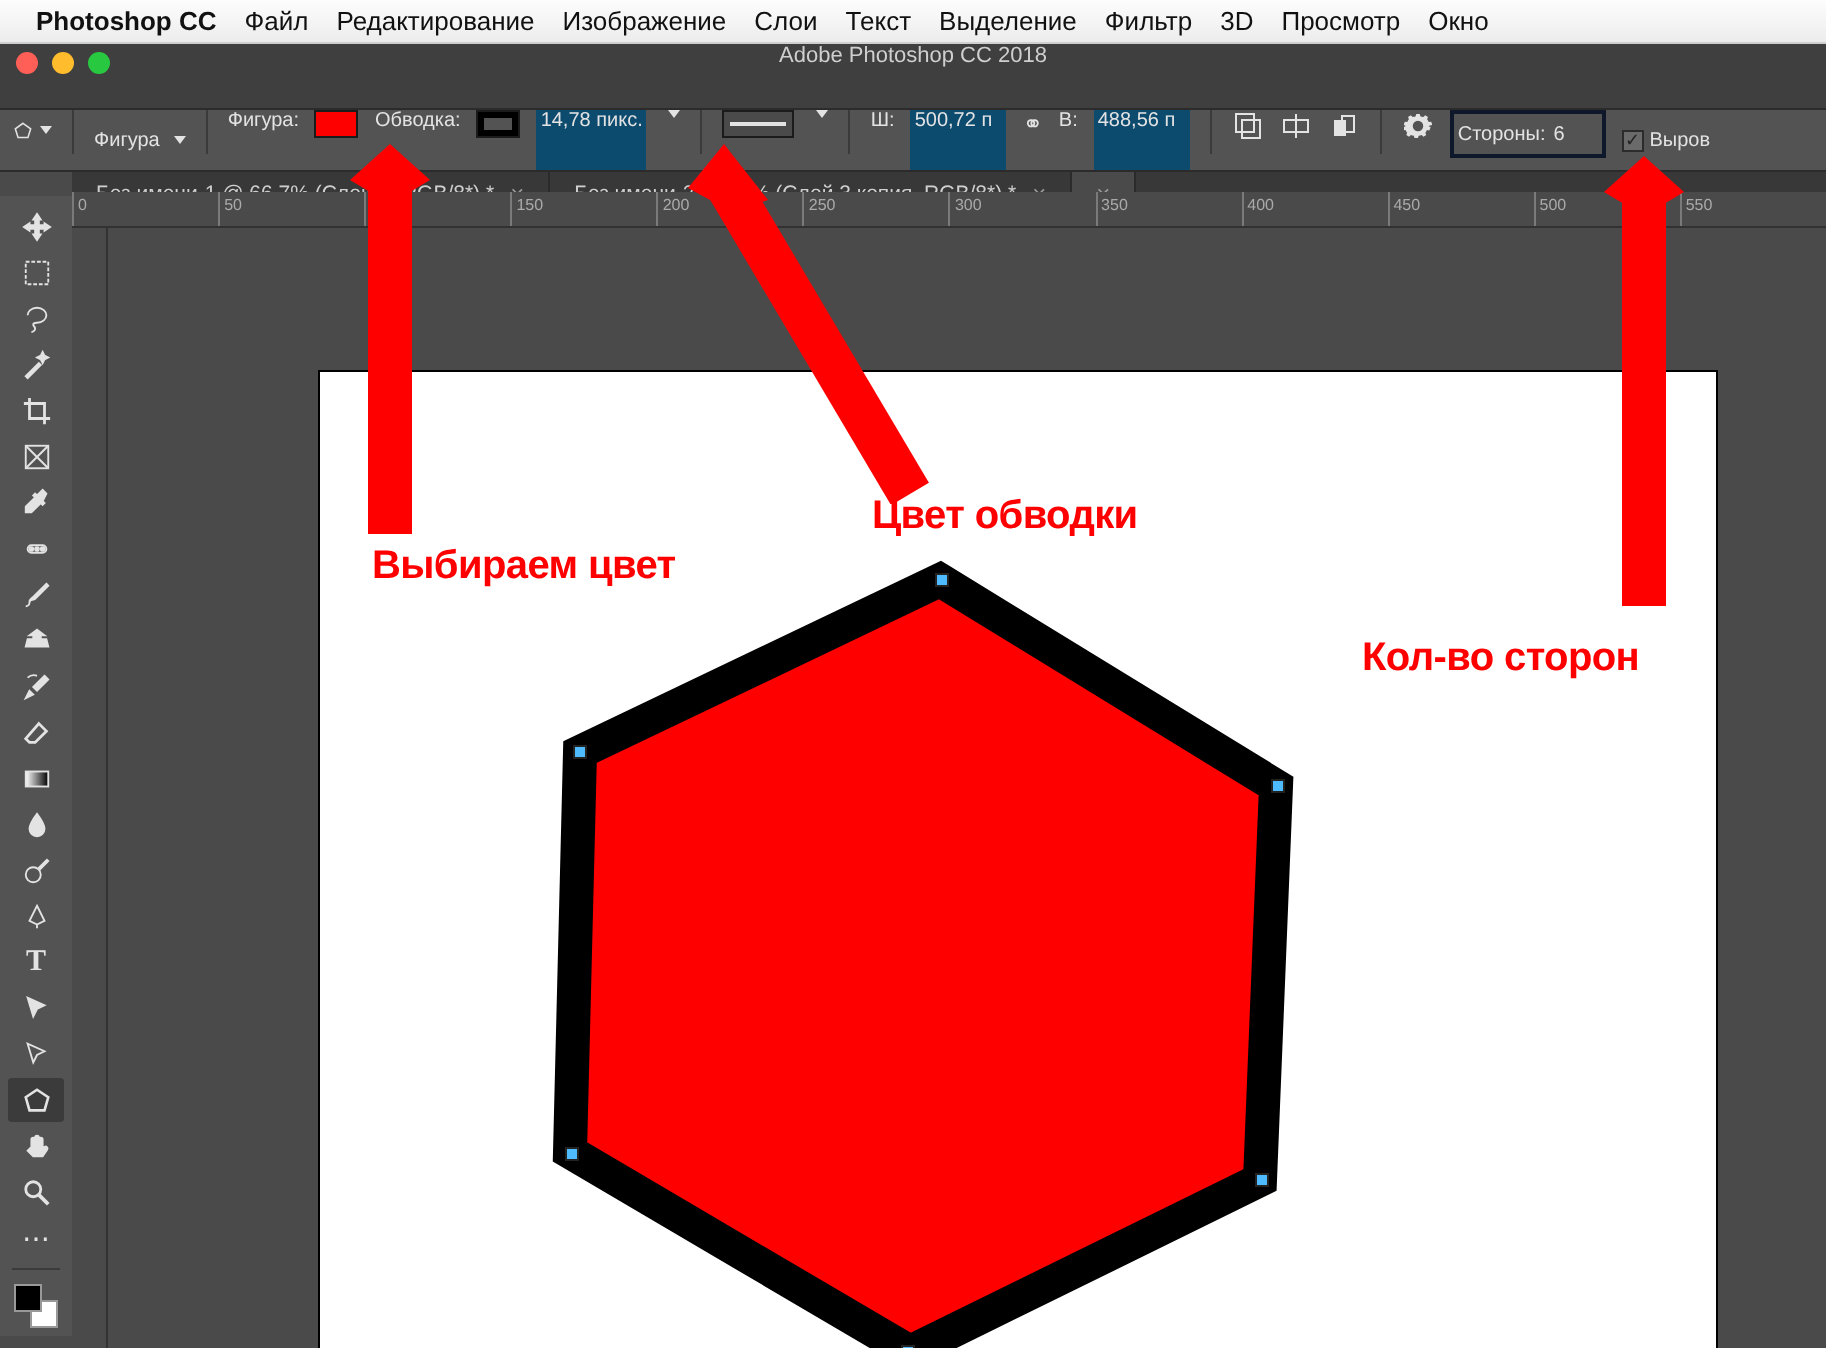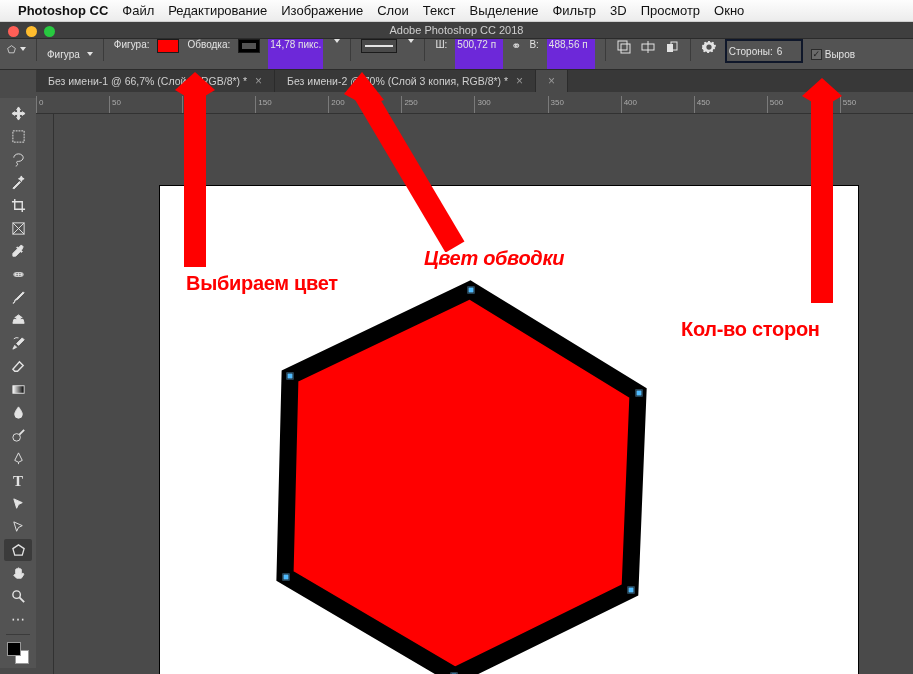--- a/index.html
+++ b/index.html
@@ -3,35 +3,35 @@
 <meta charset="utf-8">
 <style>
   * { margin: 0; padding: 0; box-sizing: border-box; font-family: -apple-system, "Helvetica Neue", Arial, sans-serif; }
   body { width: 913px; height: 674px; background: #4a4a4a; overflow: hidden; position: relative; }
 
   .mac-menu { height: 22px; background: linear-gradient(#fdfdfd,#ececec); display: flex; align-items: center; padding: 0 8px; font-size: 13px; color: #111; border-bottom: 1px solid #cfcfcf; }
   .mac-menu .apple { font-size: 15px; margin-right: 10px; }
   .mac-menu .app { font-weight: 700; margin-right: 14px; }
   .mac-menu .menu-item { margin-right: 14px; }
 
-  .titlebar { height: 16px; background: #3f3f3f; display: flex; align-items: center; color: #cfcfcf; font-size: 11px; position: relative; }
+  .titlebar { height: 32px; background: #3f3f3f; display: flex; color: #cfcfcf; font-size: 11px; position: relative; }
   .traffic { position: absolute; left: 8px; top: 4px; display: flex; gap: 7px; }
   .light { width: 11px; height: 11px; border-radius: 50%; }
   .close { background: #ff5f57; } .min { background: #ffbd2e; } .max { background: #28c940; }
   .titlebar .title { margin: 0 auto; }
 
   .options-bar { height: 32px; background: #535353; border-top: 1px solid #2b2b2b; border-bottom: 1px solid #2b2b2b; display: flex; padding: 0 6px; gap: 8px; color: #e3e3e3; font-size: 10px; white-space: nowrap; }
   .options-bar .sep { width: 1px; height: 22px; background: #3b3b3b; margin: 0 2px; }
   .tool-icon { width: 20px; height: 20px; display: flex; align-items: center; justify-content: center; }
   .drop { width: 0; height: 0; border-left: 3px solid transparent; border-right: 3px solid transparent; border-top: 4px solid #e3e3e3; margin-left: 3px; }
   .swatch { width: 22px; height: 14px; border: 1px solid #1b1b1b; }
   .fill-swatch { background: #ff0000; }
   .stroke-swatch { background: #000; position: relative; }
   .stroke-swatch::after { content: ""; position: absolute; inset: 3px; background: #535353; }
-  .num-field { min-width: 48px; background: #6d28d9; border: none; color: #e3e3e3; font-size: 10px; padding: 0 2px; }
+  .num-field { min-width: 48px; background: #0c4a6e; border: none; color: #e3e3e3; font-size: 10px; padding: 0 2px; }
   .label { color: #e3e3e3; }
   .stroke-style { width: 36px; height: 14px; border: 1px solid #1b1b1b; background: #4a4a4a; display: flex; align-items: center; justify-content: center; }
   .stroke-line { width: 28px; height: 2px; background: #e3e3e3; }
   .chain { font-size: 12px; color: #e3e3e3; }
   .align-ico, .gear-ico { width: 16px; height: 16px; color: #e3e3e3; display: flex; align-items: center; justify-content: center; }
   .gear-ico svg { width: 14px; height: 14px; fill: #e3e3e3; }
   .num-small { width: 22px; background: #535353; border: none; color: #e3e3e3; font-size: 10px; }
   .cb-wrap { display: flex; align-items: center; gap: 3px; }
   .cb { width: 11px; height: 11px; background: #6a6a6a; border: 1px solid #2b2b2b; display: flex; align-items: center; justify-content: center; font-size: 9px; color: #222; }
   .highlight-box { border: 2px solid #0f172a; padding: 1px 2px; display: flex; align-items: center; gap: 4px; height: 24px; }
@@ -363,19 +363,19 @@
     </defs>
   <line x1="30" y1="195" x2="30" y2="10" stroke="#ff0000" stroke-width="22"></line>
   <polygon points="10,18 30,0 50,18 30,30" fill="#ff0000"></polygon>
 </svg>
 <div class="annotation-text" style="left:140px; top:272px;margin-left:46px;">Выбираем цвет</div>
 
 <svg class="annotation-arrow" style="left:340px; top:72px; width:130px; height:180px;">
   <line x1="115" y1="175" x2="22" y2="18" stroke="#ff0000" stroke-width="22"></line>
   <polygon points="4,22 22,0 44,28 26,34" fill="#ff0000"></polygon>
 </svg>
-<div class="annotation-text" style="left:424px; top:247px;font-style:italic;">Цвет обводки</div>
+<div class="annotation-text" style="left:436px; top:247px;">Цвет обводки</div>
 
 <svg class="annotation-arrow" style="left:792px; top:78px; width:60px; height:230px;">
   <line x1="30" y1="225" x2="30" y2="12" stroke="#ff0000" stroke-width="22"></line>
   <polygon points="10,18 30,0 50,18 30,30" fill="#ff0000"></polygon>
 </svg>
 <div class="annotation-text" style="left:681px; top:318px;">Кол-во сторон</div>
 
 </body></html>

